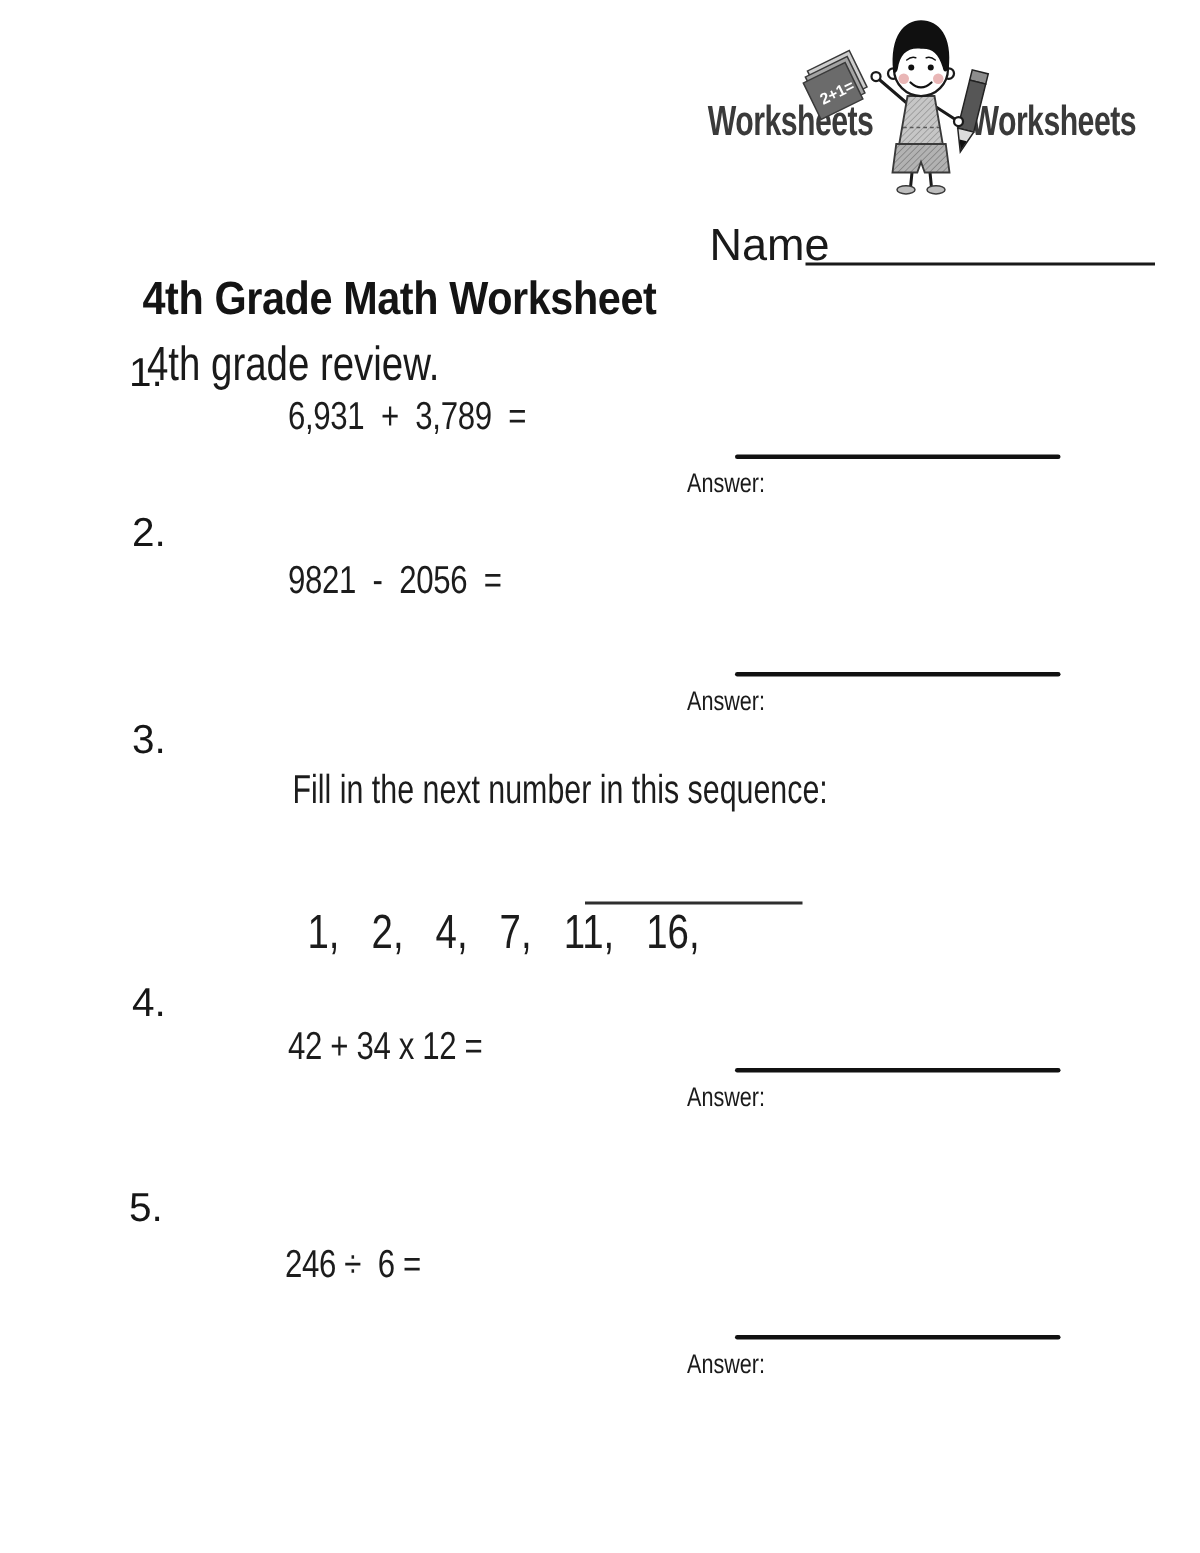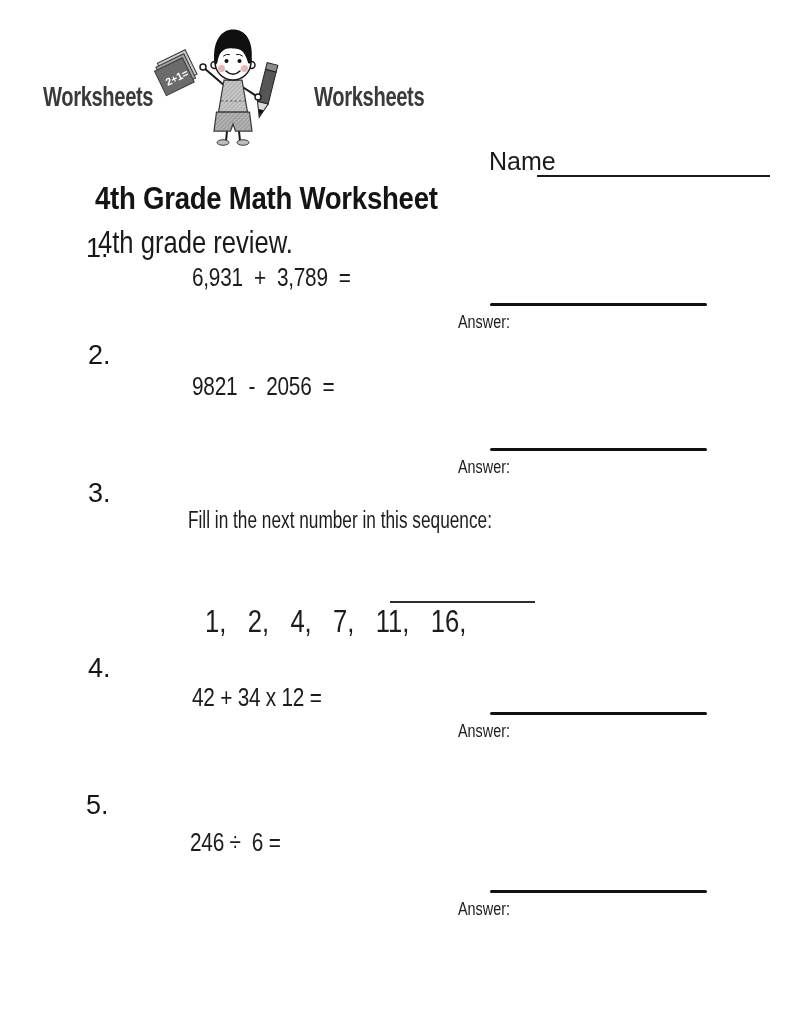--- a/index.html
+++ b/index.html
@@ -19,50 +19,49 @@
 
   
   .cx89 { display: inline-block; transform: scaleX(0.89); transform-origin: 0 50%; }
   .cx80 { display: inline-block; transform: scaleX(0.80); transform-origin: 0 50%; }
   .cx75 { display: inline-block; transform: scaleX(0.75); transform-origin: 0 50%; }
   .cx72 { display: inline-block; transform: scaleX(0.72); transform-origin: 0 50%; }
 
   
   .logo-row {
     position: absolute;
-    top: 24px; left: 0; right: 0;
+    top: 8px; left: 0; right: 0;
     height: 126px;
     display: flex;
-    justify-content: flex-start;
+    justify-content: flex-end;
     align-items: flex-start;
-    gap: 48px;
   }
   .brand-word {
     font-size: 28px;
     font-weight: bold;
     letter-spacing: -0.5px;
     color: #3a3a3a;
     margin-top: 59px;
     line-height: 1;
     z-index: 1;
   }
   .brand-left  { transform-origin: 100% 50%; margin-right: -53px; }
   .brand-right { margin-left: -52px; }
   .mascot-svg { width: 170px; height: 120px; margin-top: 2px; position: relative; z-index: 2; }
 
   
   .page-title { top: 152px; left: 62px; font-size: 31px; font-weight: 700; letter-spacing: -0.3px; color: #141414; }
-  .name-label { top: 149px; left: 473px; font-size: 25px; color: #1a1a1a; margin-left: 16px; }
+  .name-label { top: 149px; left: 473px; font-size: 30px; color: #1a1a1a; }
   .name-line  { top: 175px; left: 537px; width: 233px; height: 2px; background: #1a1a1a; }
   .instructions { top: 194px; left: 62px; font-size: 32px; color: #1a1a1a; }
 
   
   .p-num  { font-size: 27px; color: #161616; }
   .p-expr { font-size: 26px; color: #1c1c1c; letter-spacing: -0.3px; }
-  .p-prompt { font-size: 23px; color: #1c1c1c; }
+  .p-prompt { font-size: 27px; color: #1c1c1c; }
   .p-seq  { font-size: 32px; color: #1c1c1c; }
   .answer-label { font-size: 18px; color: #1a1a1a; }
   .answer-line { height: 3px; background: #111; border-radius: 2px; width: 217px; left: 490px; }
   .seq-line { top: 601px; left: 390px; width: 145px; height: 2px; background: #2e2e2e; }
 
   
   .site-footer {
     position: absolute;
     top: 1003px; left: 0; right: 0;
     text-align: center;

